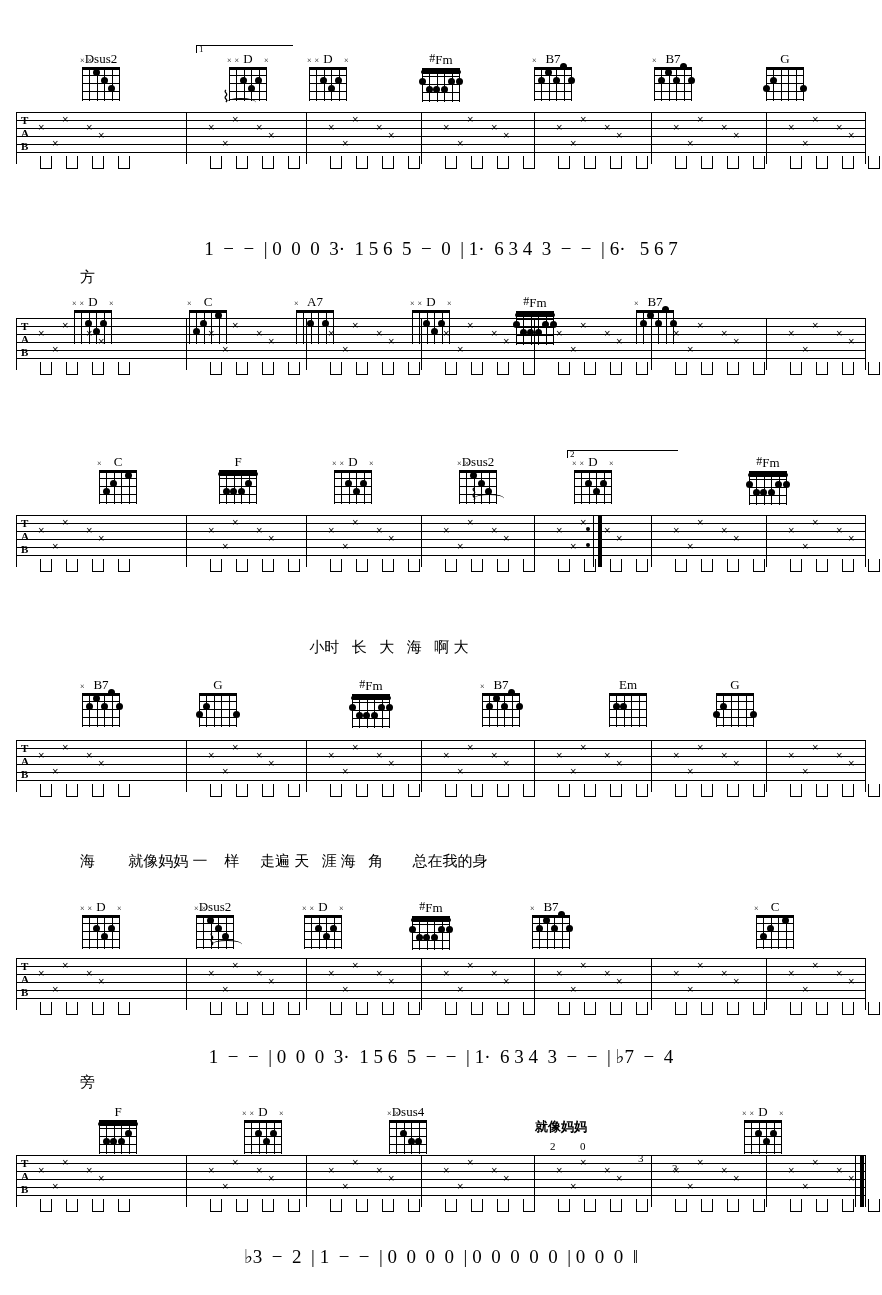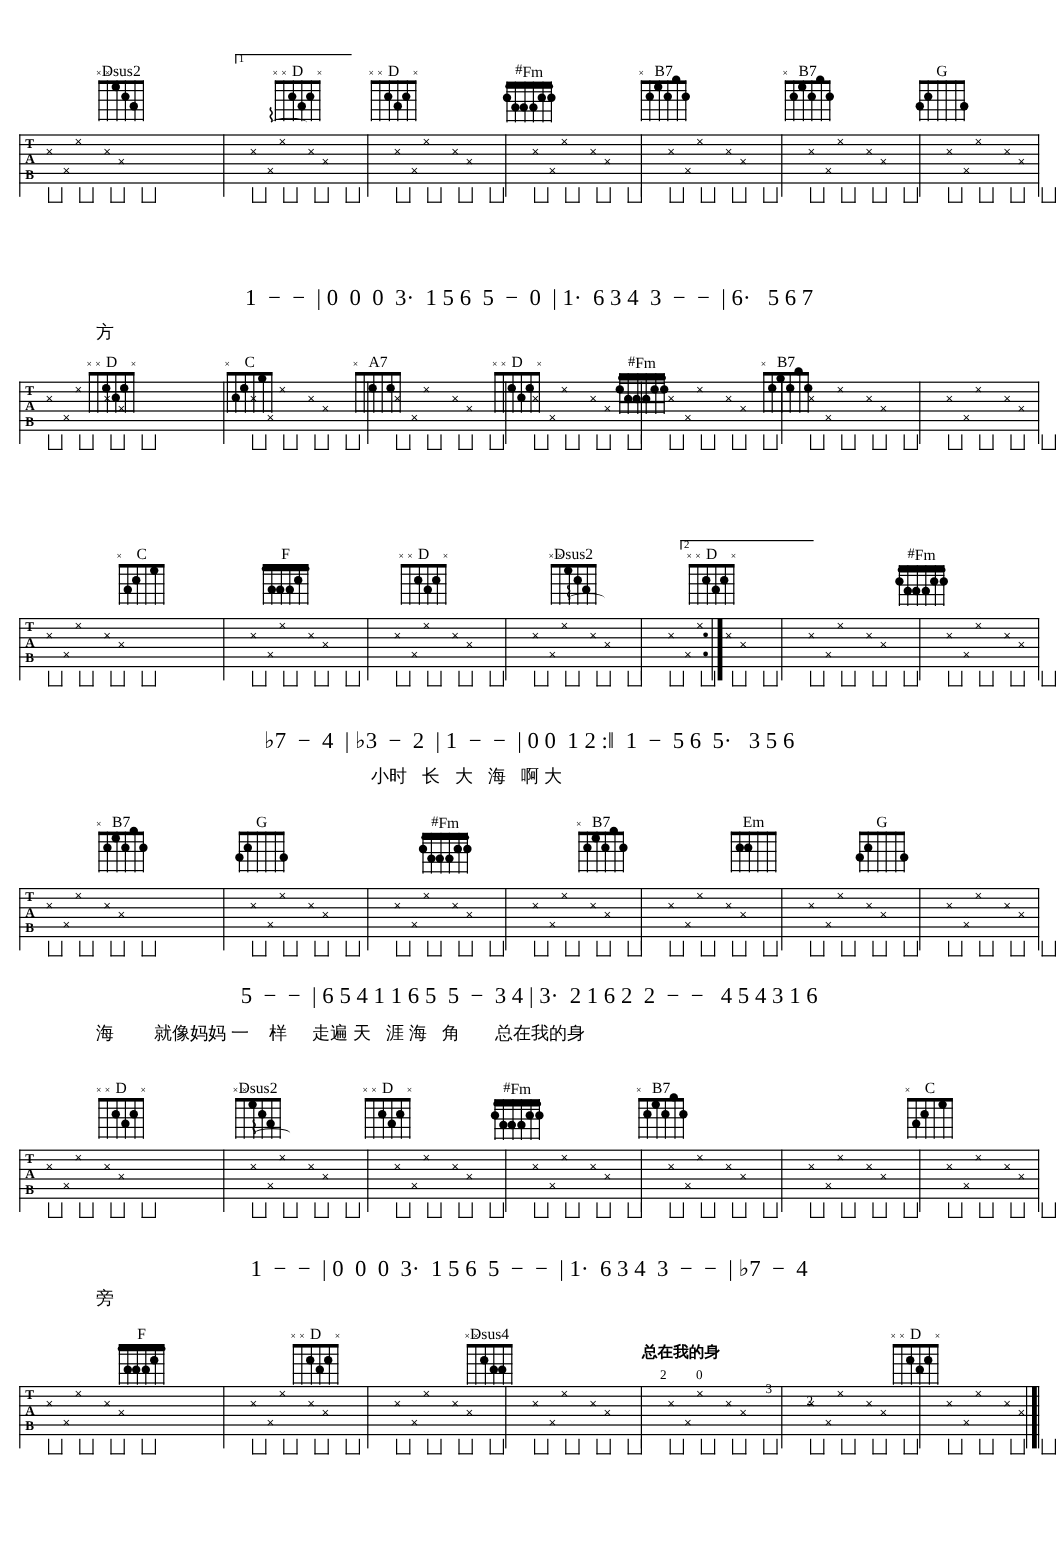--- a/index.html
+++ b/index.html
@@ -1072,21 +1072,20 @@
     <div class="strum" style="left:842px;top:559px;">
       <i style="left:0;top:0;"></i>
       <i style="left:11px;top:0;"></i>
       <b style="left:0;top:12px;width:12px;"></b>
     </div>
     <div class="strum" style="left:868px;top:559px;">
       <i style="left:0;top:0;"></i>
       <i style="left:11px;top:0;"></i>
       <b style="left:0;top:12px;width:12px;"></b>
     </div>
-    <div class="melody" style="top:605px;text-align:center;">♭7  −  4  | ♭3  −  2  | 1  −  −  | 0 0  1 2 :‖  1  −  5 6  5·   3 5 6</div>
     <div class="lyric" style="top:638px;padding-left:80px;">                                                       小时   长   大   海   啊 大</div>
     <div class="chord" style="left:78px;top:678px;position:absolute;">
       <div class="cname"><span>B7</span></div>
       <div class="grid">
         <div class="nut"></div>
         <div class="vline" style="left:0px;"></div>
         <div class="vline" style="left:7.4px;"></div>
         <div class="vline" style="left:14.8px;"></div>
         <div class="vline" style="left:22.200000000000003px;"></div>
         <div class="vline" style="left:29.6px;"></div>
@@ -1391,21 +1390,20 @@
     <div class="strum" style="left:842px;top:784px;">
       <i style="left:0;top:0;"></i>
       <i style="left:11px;top:0;"></i>
       <b style="left:0;top:12px;width:12px;"></b>
     </div>
     <div class="strum" style="left:868px;top:784px;">
       <i style="left:0;top:0;"></i>
       <i style="left:11px;top:0;"></i>
       <b style="left:0;top:12px;width:12px;"></b>
     </div>
-    <div class="melody" style="top:820px;text-align:center;">5  −  −  | 6 5 4 1 1 6 5  5  −  3 4 | 3·  2 1 6 2  2  −  −   4 5 4 3 1 6</div>
     <div class="lyric" style="top:852px;padding-left:80px;">海        就像妈妈 一    样     走遍 天   涯 海   角       总在我的身</div>
     <div class="chord" style="left:78px;top:900px;position:absolute;">
       <div class="cname"><span>D</span></div>
       <div class="grid">
         <div class="nut"></div>
         <div class="vline" style="left:0px;"></div>
         <div class="vline" style="left:7.4px;"></div>
         <div class="vline" style="left:14.8px;"></div>
         <div class="vline" style="left:22.200000000000003px;"></div>
         <div class="vline" style="left:29.6px;"></div>
@@ -1999,21 +1997,22 @@
     <div class="strum" style="left:842px;top:1199px;">
       <i style="left:0;top:0;"></i>
       <i style="left:11px;top:0;"></i>
       <b style="left:0;top:12px;width:12px;"></b>
     </div>
     <div class="strum" style="left:868px;top:1199px;">
       <i style="left:0;top:0;"></i>
       <i style="left:11px;top:0;"></i>
       <b style="left:0;top:12px;width:12px;"></b>
     </div>
-    <div class="freeText" style="left:535px;top:1118px;">总在我的身</div>
+    <div class="melody" style="top:1245px;text-align:center;">♭3  −  2  | 1  −  −  | 0  0  0  0  | 0  0  0  0  0  | 0  0  0  ‖</div>
+    <div class="freeText" style="left:535px;top:1118px;">就像妈妈</div>
     <div class="num" style="left:550px;top:1140px;position:absolute;font-size:11px;">2</div>
     <div class="num" style="left:580px;top:1140px;position:absolute;font-size:11px;">0</div>
     <div class="num" style="left:638px;top:1152px;position:absolute;font-size:11px;">3</div>
     <div class="num" style="left:672px;top:1162px;position:absolute;font-size:11px;">2</div>
     <div class="repeat-bracket" style="left:196px;top:45px;width:96px;">
       <span>1</span>
     </div>
     <div class="repeat-bracket" style="left:567px;top:450px;width:110px;">
       <span>2</span>
     </div>

